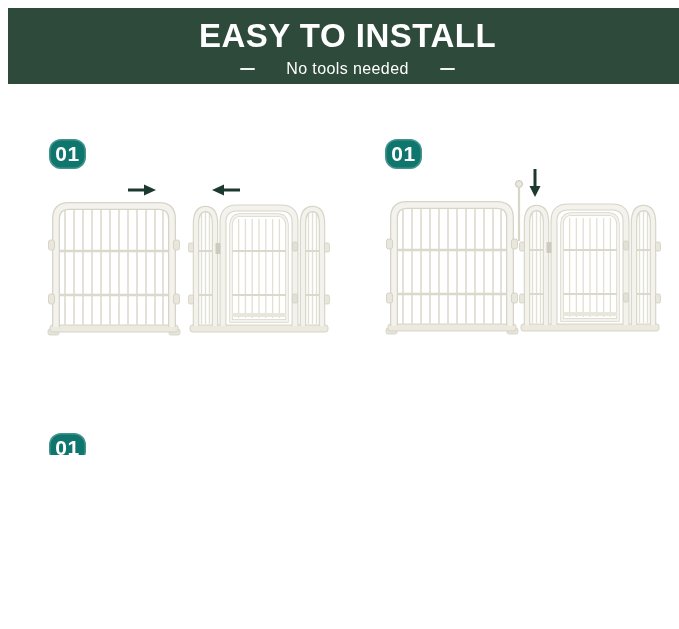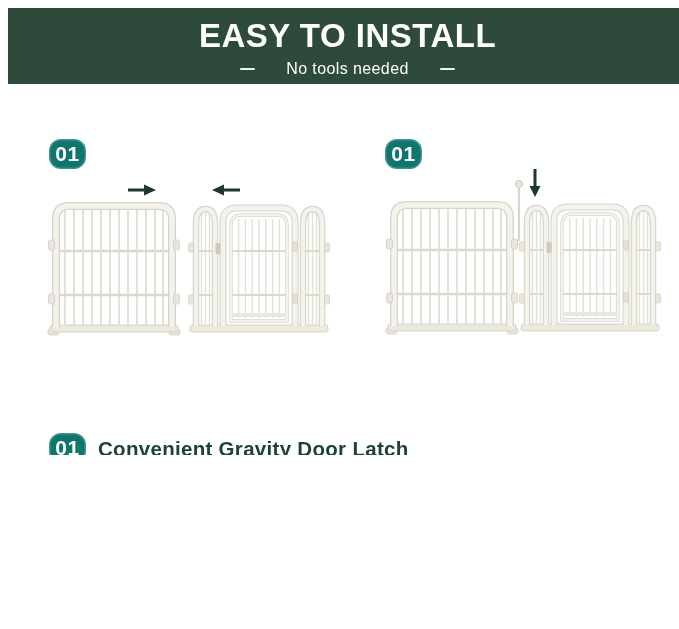--- a/index.html
+++ b/index.html
@@ -136,21 +136,20 @@
     <div class="sub">
       <span class="dash"></span>
       <span>No tools needed</span>
       <span class="dash"></span>
     </div>
   </header>
 
   <div class="badge" id="badge1">01</div>
   <div class="badge" id="badge2">01</div>
   <div class="badge" id="badge3">01</div>
-  <div class="step3-title">Convenient Gravity Door Latch</div>
 
   <svg id="fence1" class="fence-svg" width="290" height="174" viewBox="0 0 290 174">
     <g>
       <path d="M82,18 H99" stroke="#1b392c" stroke-width="3" fill="none"></path>
       <polygon points="98,12.5 110,18 98,23.5" fill="#1b392c"></polygon>
     </g>
     <g>
       <path d="M194,18 H177" stroke="#1b392c" stroke-width="3" fill="none"></path>
       <polygon points="178,12.5 166,18 178,23.5" fill="#1b392c"></polygon>
     </g>

